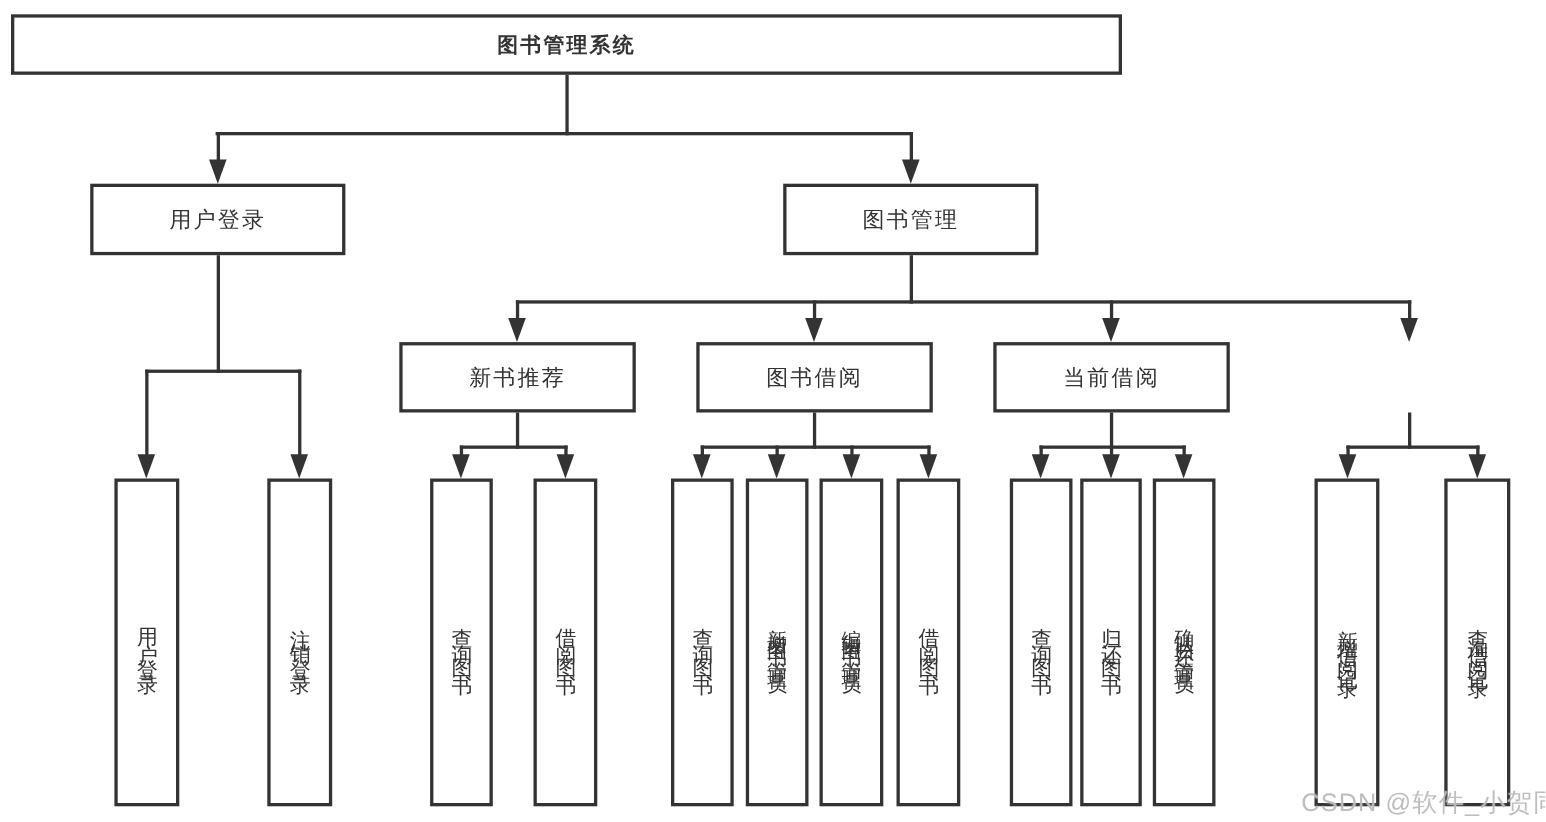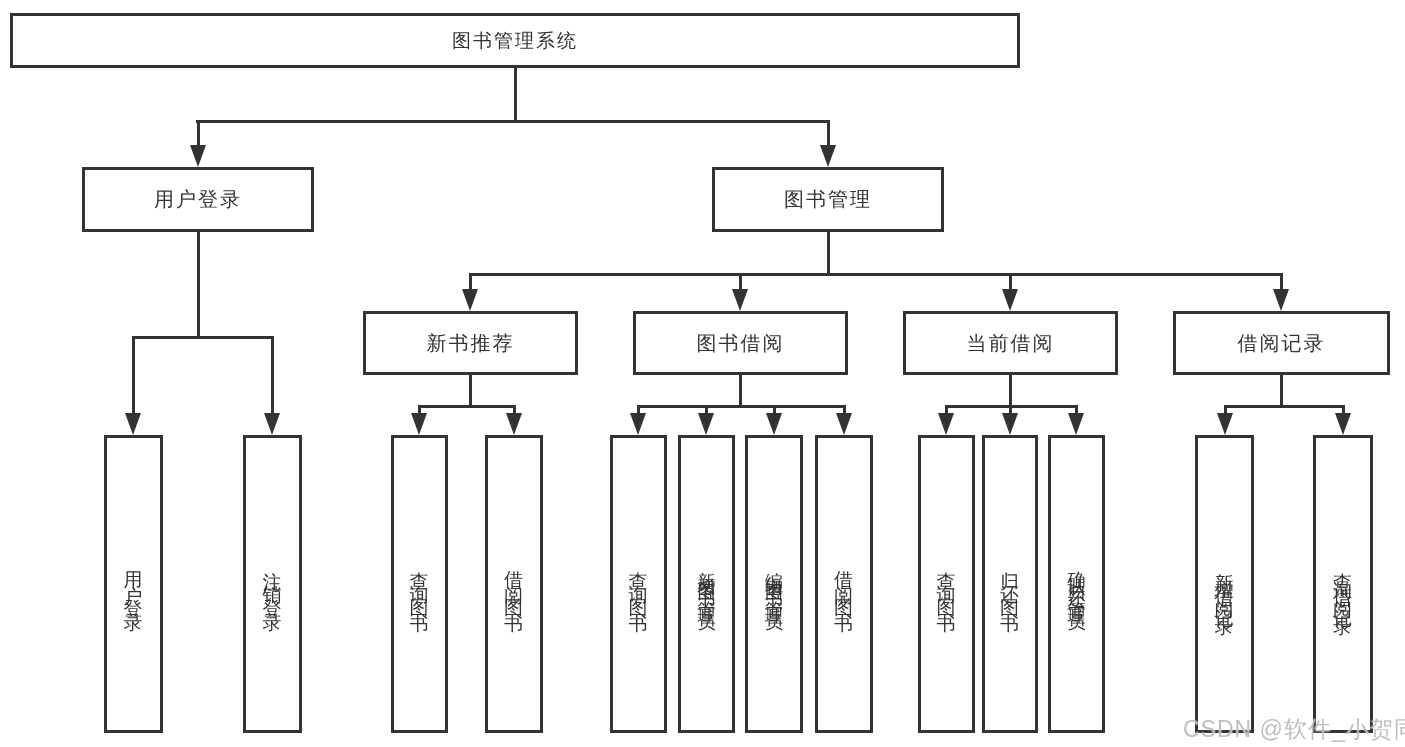--- a/index.html
+++ b/index.html
@@ -15,21 +15,21 @@
     position:absolute;
     box-sizing:border-box;
     border:3px solid #333333;
     background:#ffffff;
     display:flex;
     align-items:center;
     justify-content:center;
     text-align:center;
   }
   .node span{color:#333333;}
-  .root span{font-size:19px;letter-spacing:2px;}
+  .root span{font-size:19px;letter-spacing:2px;font-weight:bold;}
   .lvl span{font-size:20px;letter-spacing:2px;}
   .leaf span{
     writing-mode:vertical-rl;
     text-orientation:mixed;
     font-size:19px;
     letter-spacing:14px;
     line-height:1;
   }
   .leaf.tight span{letter-spacing:6px;font-size:18px;}
   .leaf.med span{letter-spacing:9px;}
@@ -76,23 +76,20 @@
   </div>
 
   <div class="node lvl" style="left:903px;top:311px;width:215px;height:64px">
     <span>当前借阅</span>
   </div>
 
   <div class="node lvl" style="left:633px;top:311px;width:215px;height:64px">
     <span>图书借阅</span>
   </div>
 
-  <div class="node lvl" style="left:1173px;top:311px;width:217px;height:64px">
-    <span>借阅记录</span>
-  </div>
 
   <div class="node leaf" style="left:104px;top:435px;width:59px;height:298px">
     <span>用户登录</span>
   </div>
 
   <div class="node leaf" style="left:243px;top:435px;width:59px;height:298px">
     <span>注销登录</span>
   </div>
 
   <div class="node leaf" style="left:391px;top:435px;width:57px;height:298px">

